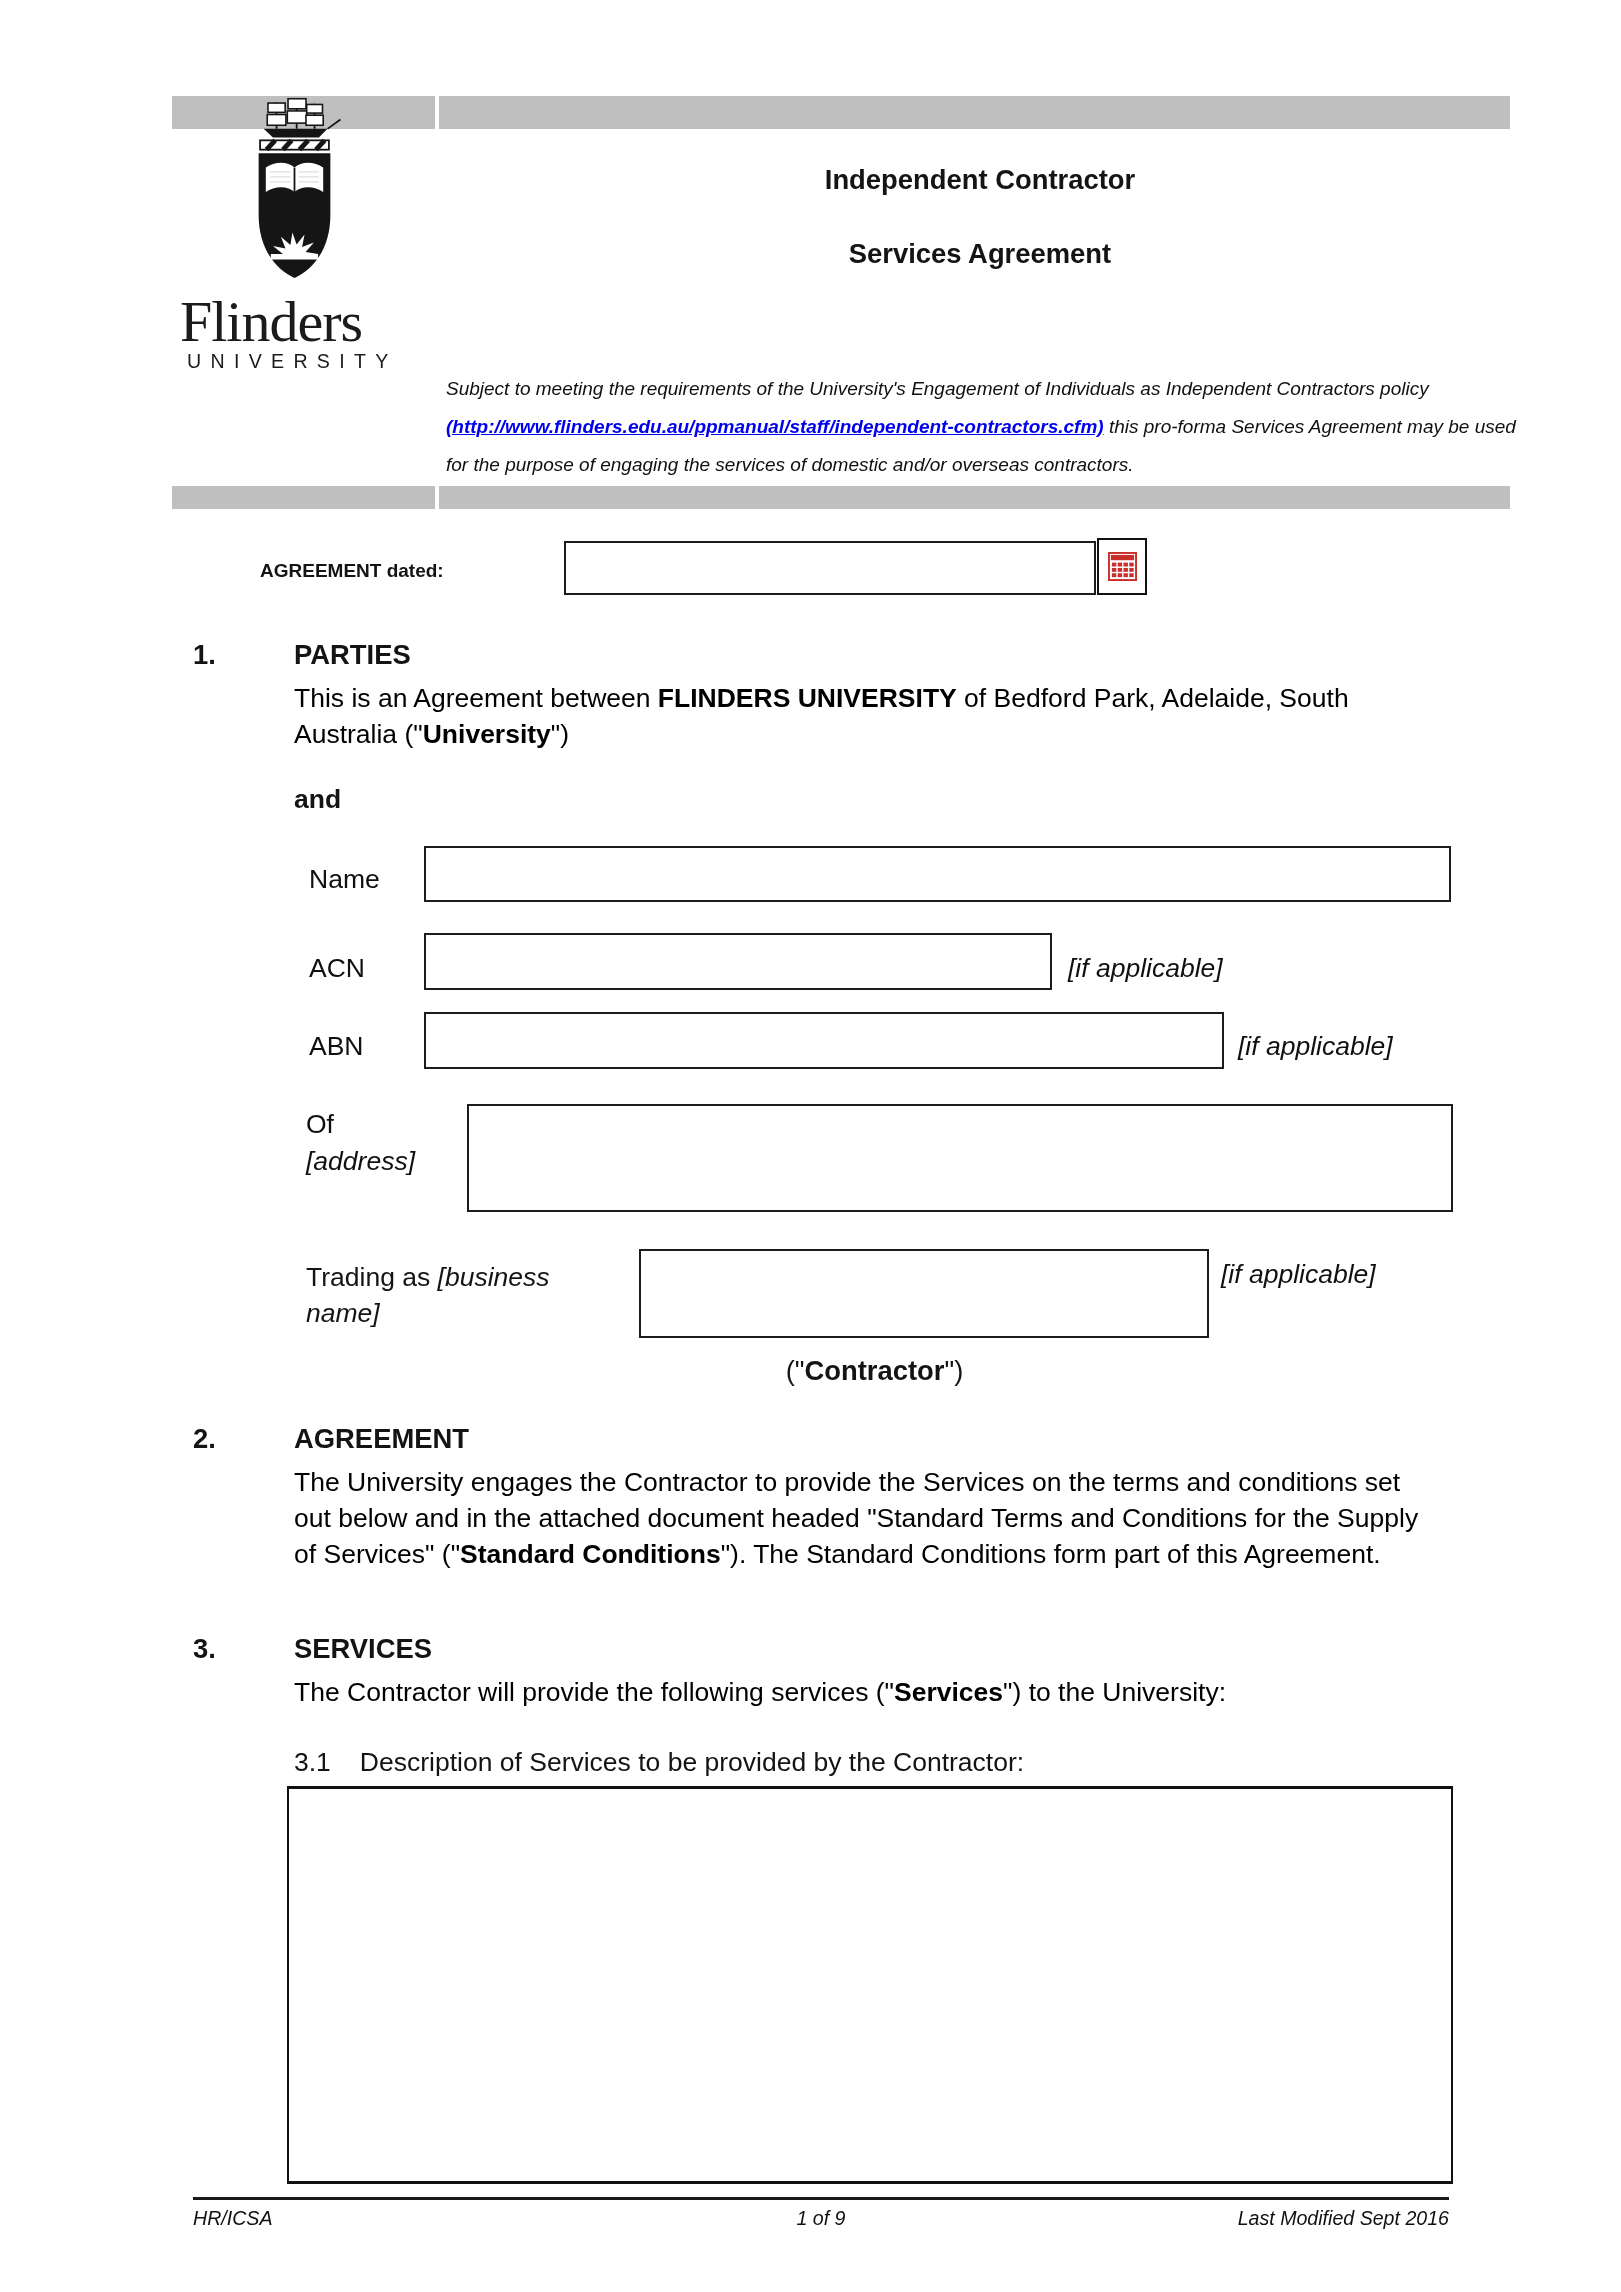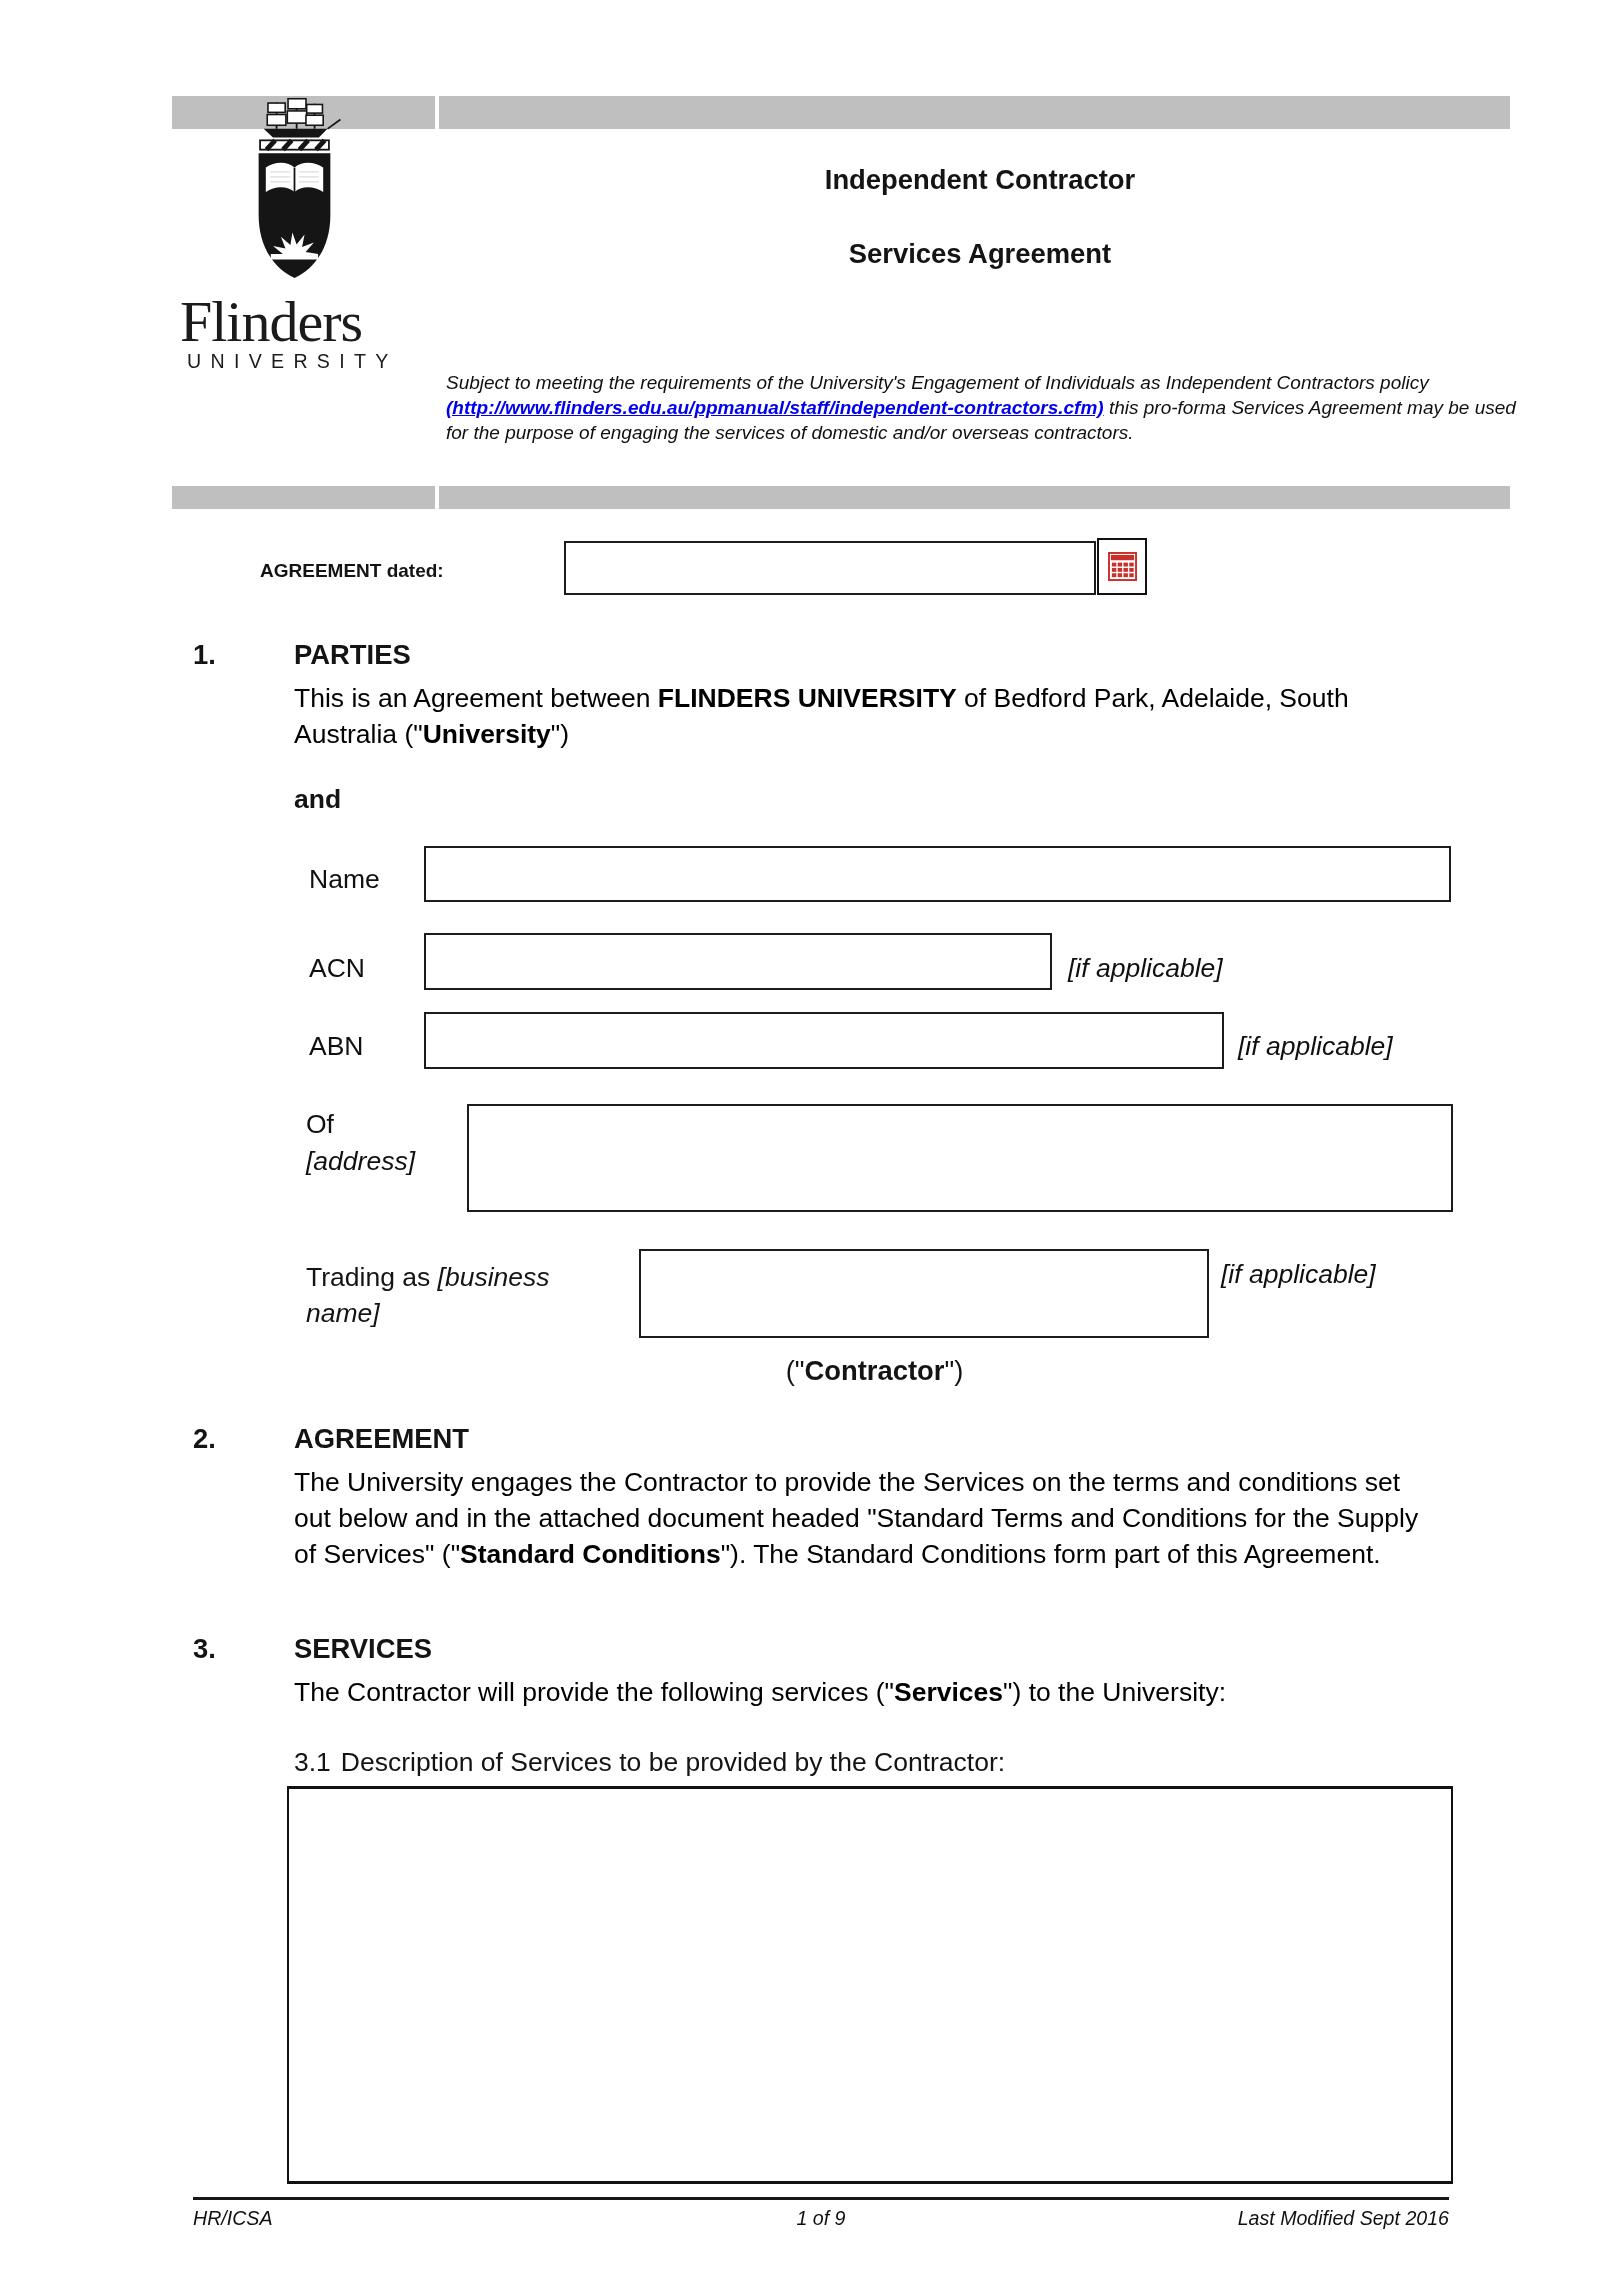--- a/index.html
+++ b/index.html
@@ -36,21 +36,21 @@
   .logo-sub{
     left:187px;top:350px;
     font-size:19.6px;letter-spacing:9.3px;color:#1b1b1b;
   }
   
   .doc-title{left:446px;width:1068px;text-align:center;font-weight:bold;font-size:27.4px;}
   .t1{top:164px;} .t2{top:238px;} .t3{top:303px;}
   
   .intro{
     left:446px;top:370px;width:1078px;
-    font-size:19px;line-height:25px;font-style:italic;color:#101010;
+    font-size:19px;line-height:38px;font-style:italic;color:#101010;
   }
   .lnk{color:var(--link);font-weight:bold;text-decoration:underline;cursor:pointer;}
   .b{font-weight:bold;}
   .i{font-style:italic;}
   
   .date-label{left:260px;top:560px;font-size:19px;font-weight:bold;}
   .date-input{
     left:564px;top:541px;width:532px;height:54px;
     border:2px solid #1c1c1c;background:#fff;
     font-size:25.5px;padding:2px 9.8px;font-family:inherit;outline:none;
@@ -87,21 +87,21 @@
   .abn-note{left:1238px;top:1031px;}
   .of-label{left:306px;top:1109px;}
   .address-hint{left:306px;top:1146px;}
   .address-input{left:467px;top:1104px;width:986px;height:108px;}
   .trading-label{left:306px;top:1259px;width:274px;font-size:26.5px;line-height:36px;}
   .trading-input{left:639px;top:1249px;width:570px;height:89px;}
   .trading-note{left:1221px;top:1259px;}
   .contractor-line{left:294px;top:1355px;width:1161px;text-align:center;font-size:27.4px;}
   
   .clause31{left:294px;top:1747px;font-size:26.5px;}
-  .clause31 .num{margin-right:10px;}
+  .clause31 .num{margin-right:29px;}
   .services-box{
     left:287px;top:1786px;width:1166px;height:398px;
     border:2px solid #111;border-top-width:3.9px;border-bottom-width:3.9px;
     background:#fff;outline:none;resize:none;
     font-size:25.5px;font-family:inherit;padding:7.8px 11.8px;color:#101010;
   }
   
   .footer-line{left:193px;top:2197px;width:1256px;height:2.9px;background:#181818;}
   .footer-row{left:193px;top:2207px;width:1256px;height:29px;font-size:19.6px;font-style:italic;color:#101010;}
   .footer-row .fl{position:absolute;left:0;top:0;}

